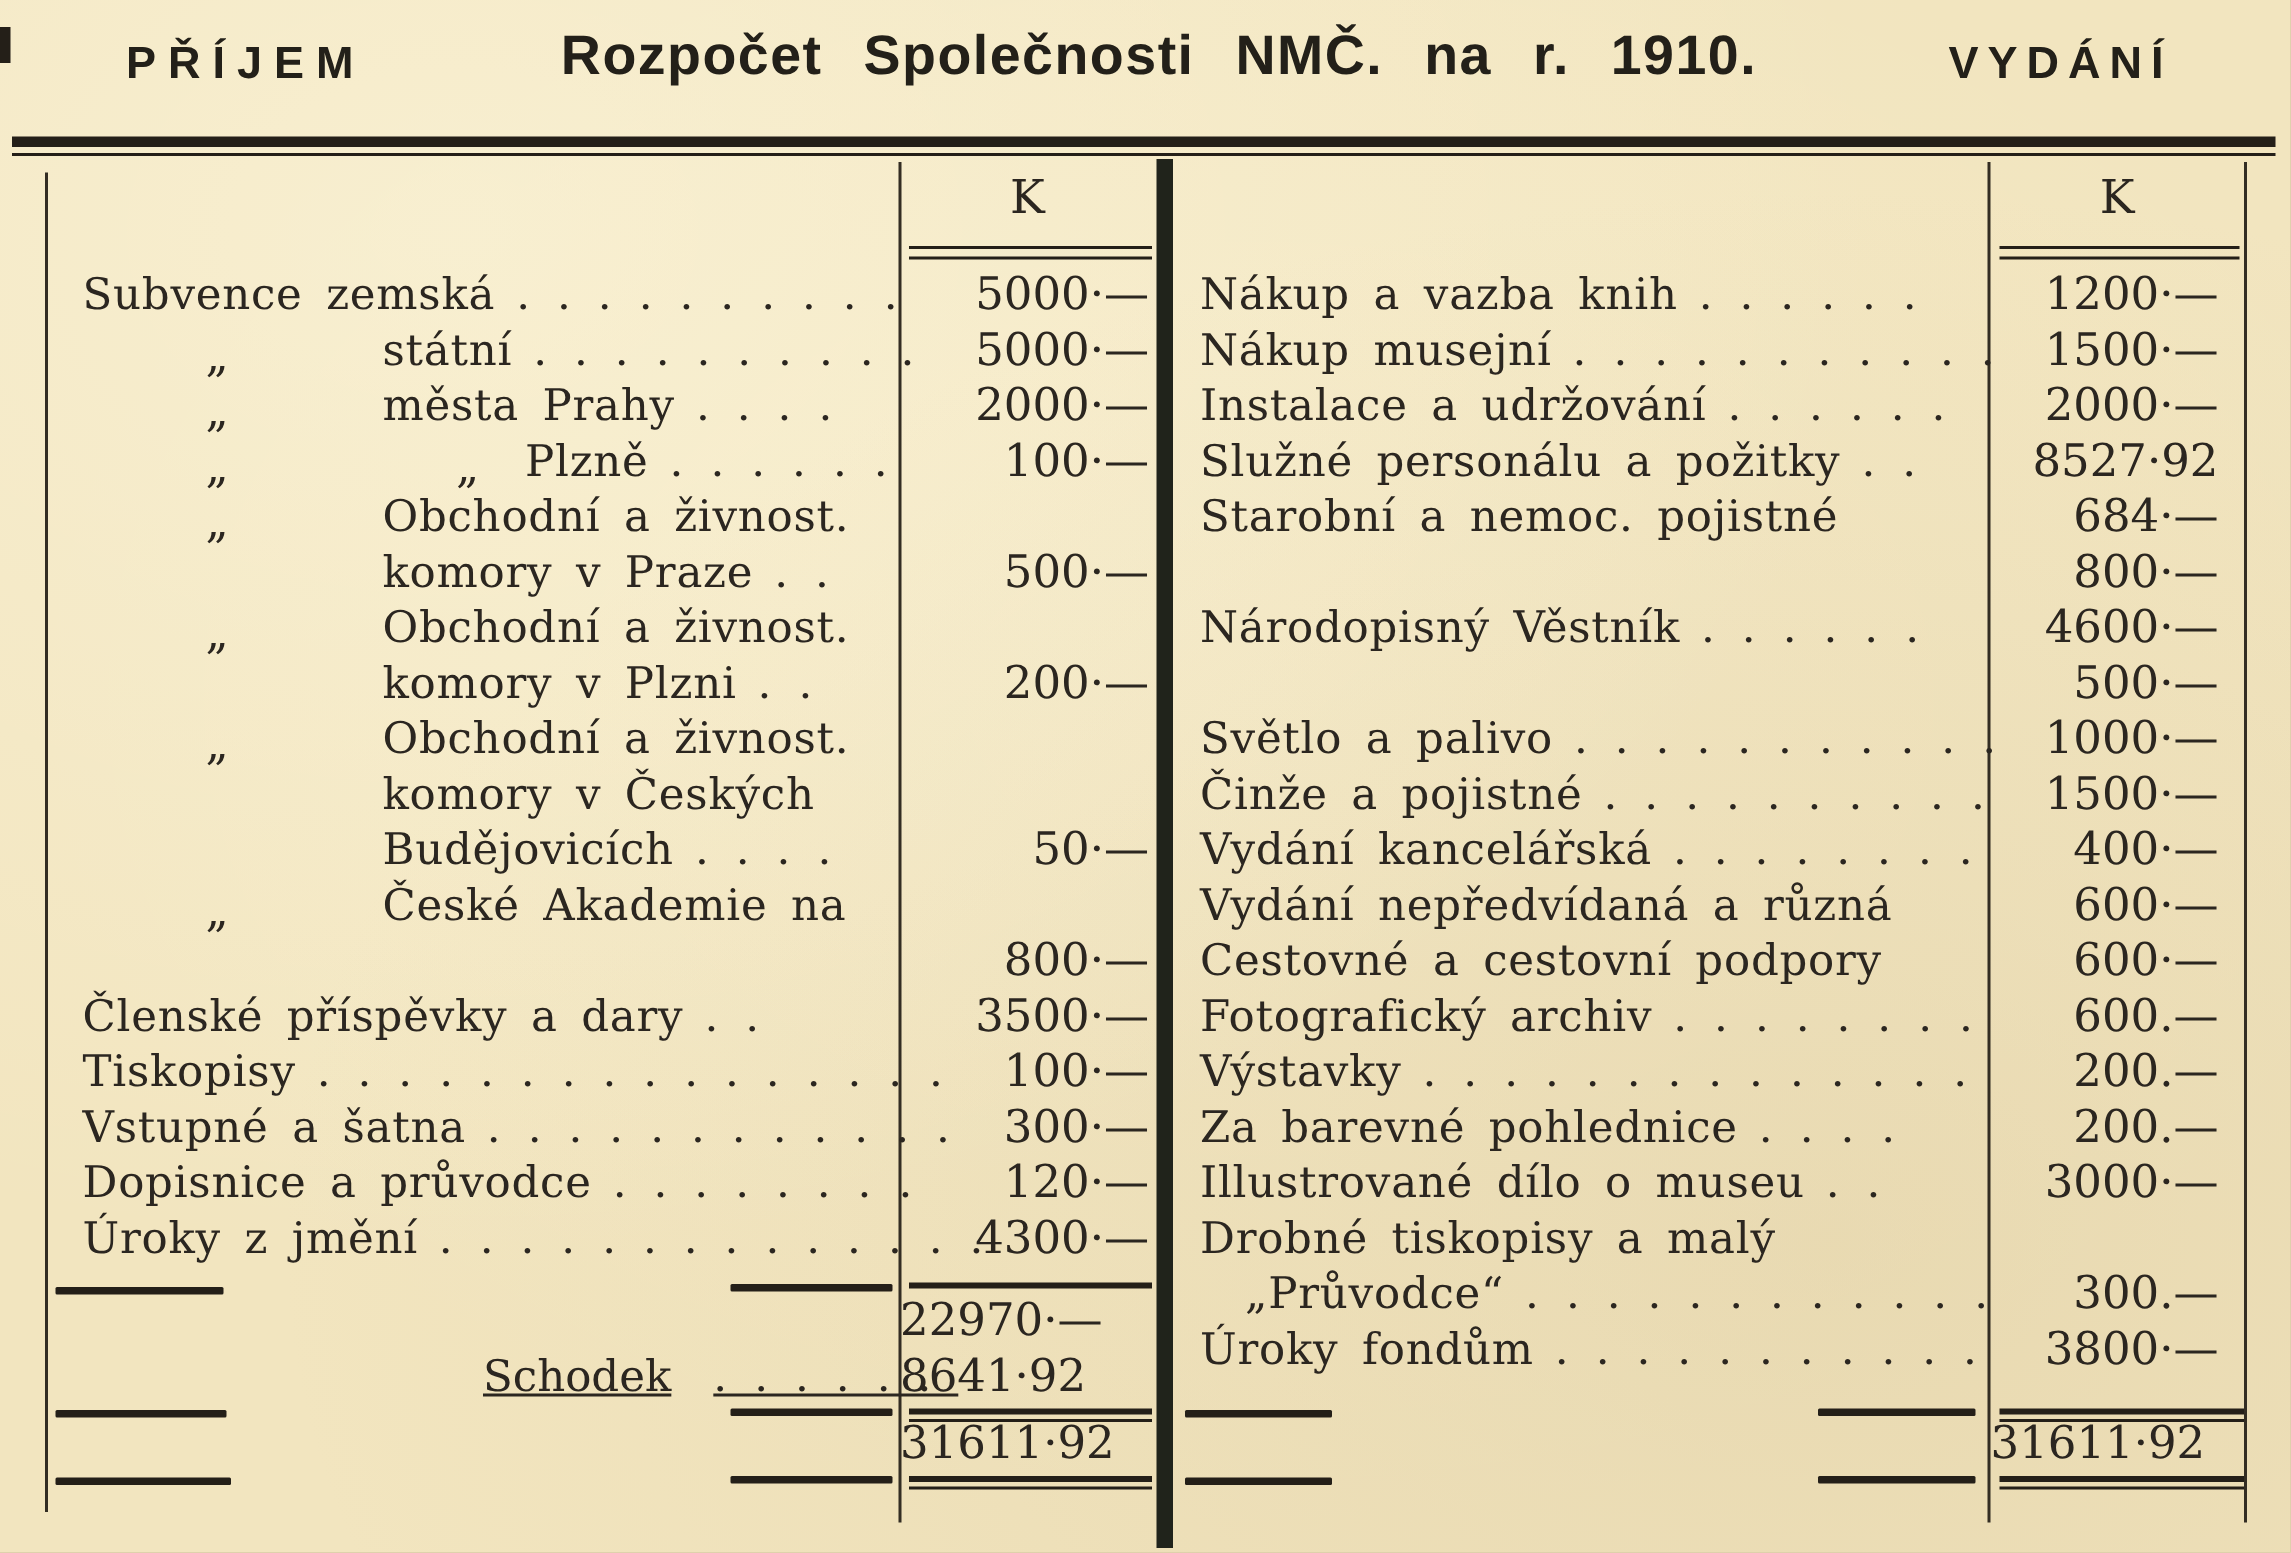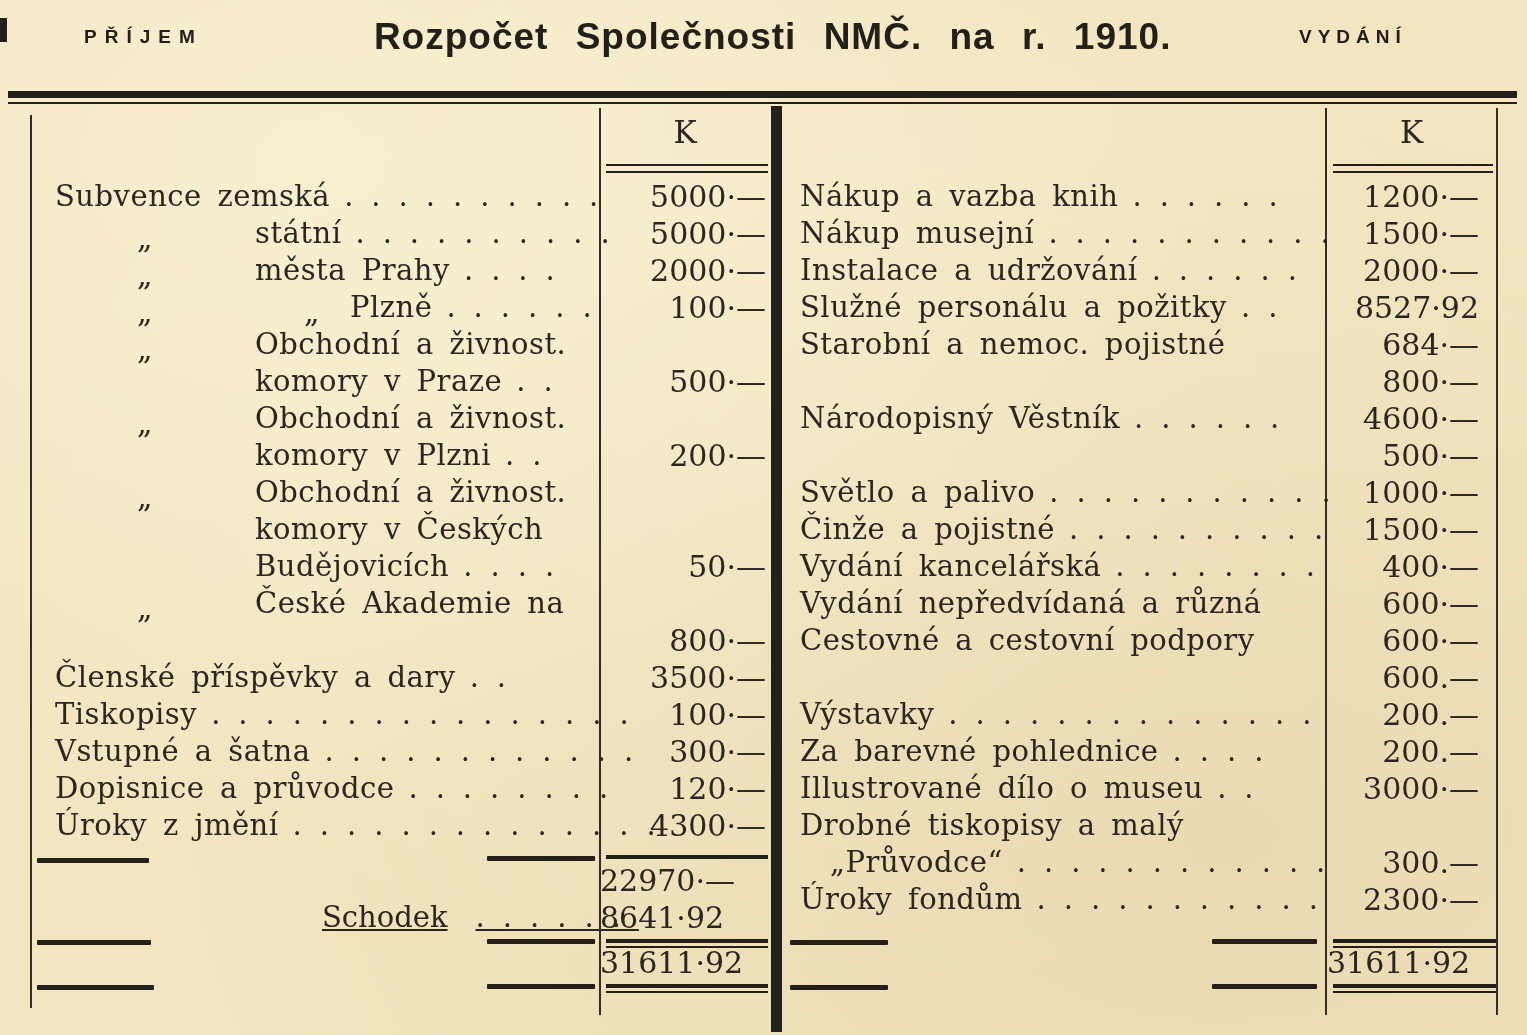--- a/index.html
+++ b/index.html
@@ -8,21 +8,21 @@
     background:#f2e5bf;
     background-image:
       radial-gradient(ellipse at 20% 15%, rgba(255,250,228,.45), rgba(255,250,228,0) 55%),
       radial-gradient(ellipse at 80% 80%, rgba(214,195,150,.35), rgba(214,195,150,0) 60%),
       radial-gradient(ellipse at 55% 45%, rgba(255,248,222,.25), rgba(255,248,222,0) 70%);
     font-family:"DejaVu Serif","Liberation Serif",serif;
     color:#2b2620;
   }
   
   .hdr{position:absolute;font-family:"Liberation Sans","DejaVu Sans",sans-serif;font-weight:bold;color:#232019;white-space:nowrap;}
-  .hdr.side{top:26px;font-size:19px;letter-spacing:8px;}
+  .hdr.side{top:26px;font-size:30px;letter-spacing:8px;}
   .hdr.title{top:16px;left:50.6%;transform:translateX(-50%);font-size:37px;letter-spacing:1px;word-spacing:16px;}
   
   .rule,.vrule,.dash{position:absolute;background:#241f18;}
   .vrule{width:2px;background:#332d23;}
   .dash{height:5px;border-radius:1px;}
   .thin{height:2px;}
   .thick{height:4px;}
   
   .khdr{position:absolute;top:112px;font-size:31px;text-align:center;line-height:40px;}
   
@@ -196,20 +196,21 @@
       </div>
       <div class="row">
         <span class="lbl e0">Vydání nepředvídaná a různá</span>
         <span class="amt">600·—</span>
       </div>
       <div class="row">
         <span class="lbl e0">Cestovné a cestovní podpory</span>
         <span class="amt">600·—</span>
       </div>
       <div class="row">
+        <span class="lbl e0">Fotografický archiv<span class="dots">........</span></span>
         <span class="amt">600.—</span>
       </div>
       <div class="row">
         <span class="lbl e0">Výstavky<span class="dots">..............</span></span>
         <span class="amt">200.—</span>
       </div>
       <div class="row">
         <span class="lbl e0">Za barevné pohlednice<span class="dots">....</span></span>
         <span class="amt">200.—</span>
       </div>
@@ -219,21 +220,21 @@
       </div>
       <div class="row">
         <span class="lbl e0">Drobné tiskopisy a malý</span>
       </div>
       <div class="row">
         <span class="lbl e1">„Průvodce“<span class="dots">............</span></span>
         <span class="amt">300.—</span>
       </div>
       <div class="row">
         <span class="lbl e0">Úroky fondům<span class="dots">...........</span></span>
-        <span class="amt">2300·—</span>
+        <span class="amt">3800·—</span>
       </div>
     </div>
 
   <div class="dash" style="left:37px;top:858px;width:112px"></div>
   <div class="dash" style="left:487px;top:856px;width:108px"></div>
   <div class="rule thick" style="left:606px;top:855px;width:162px"></div>
   <div class="numline in" style="top:862px">22970·—</div>
 
   <div class="schodek"><span>Schodek</span><span class="dots">......</span></div>
   <div class="numline in" style="top:899px">8641·92</div>

